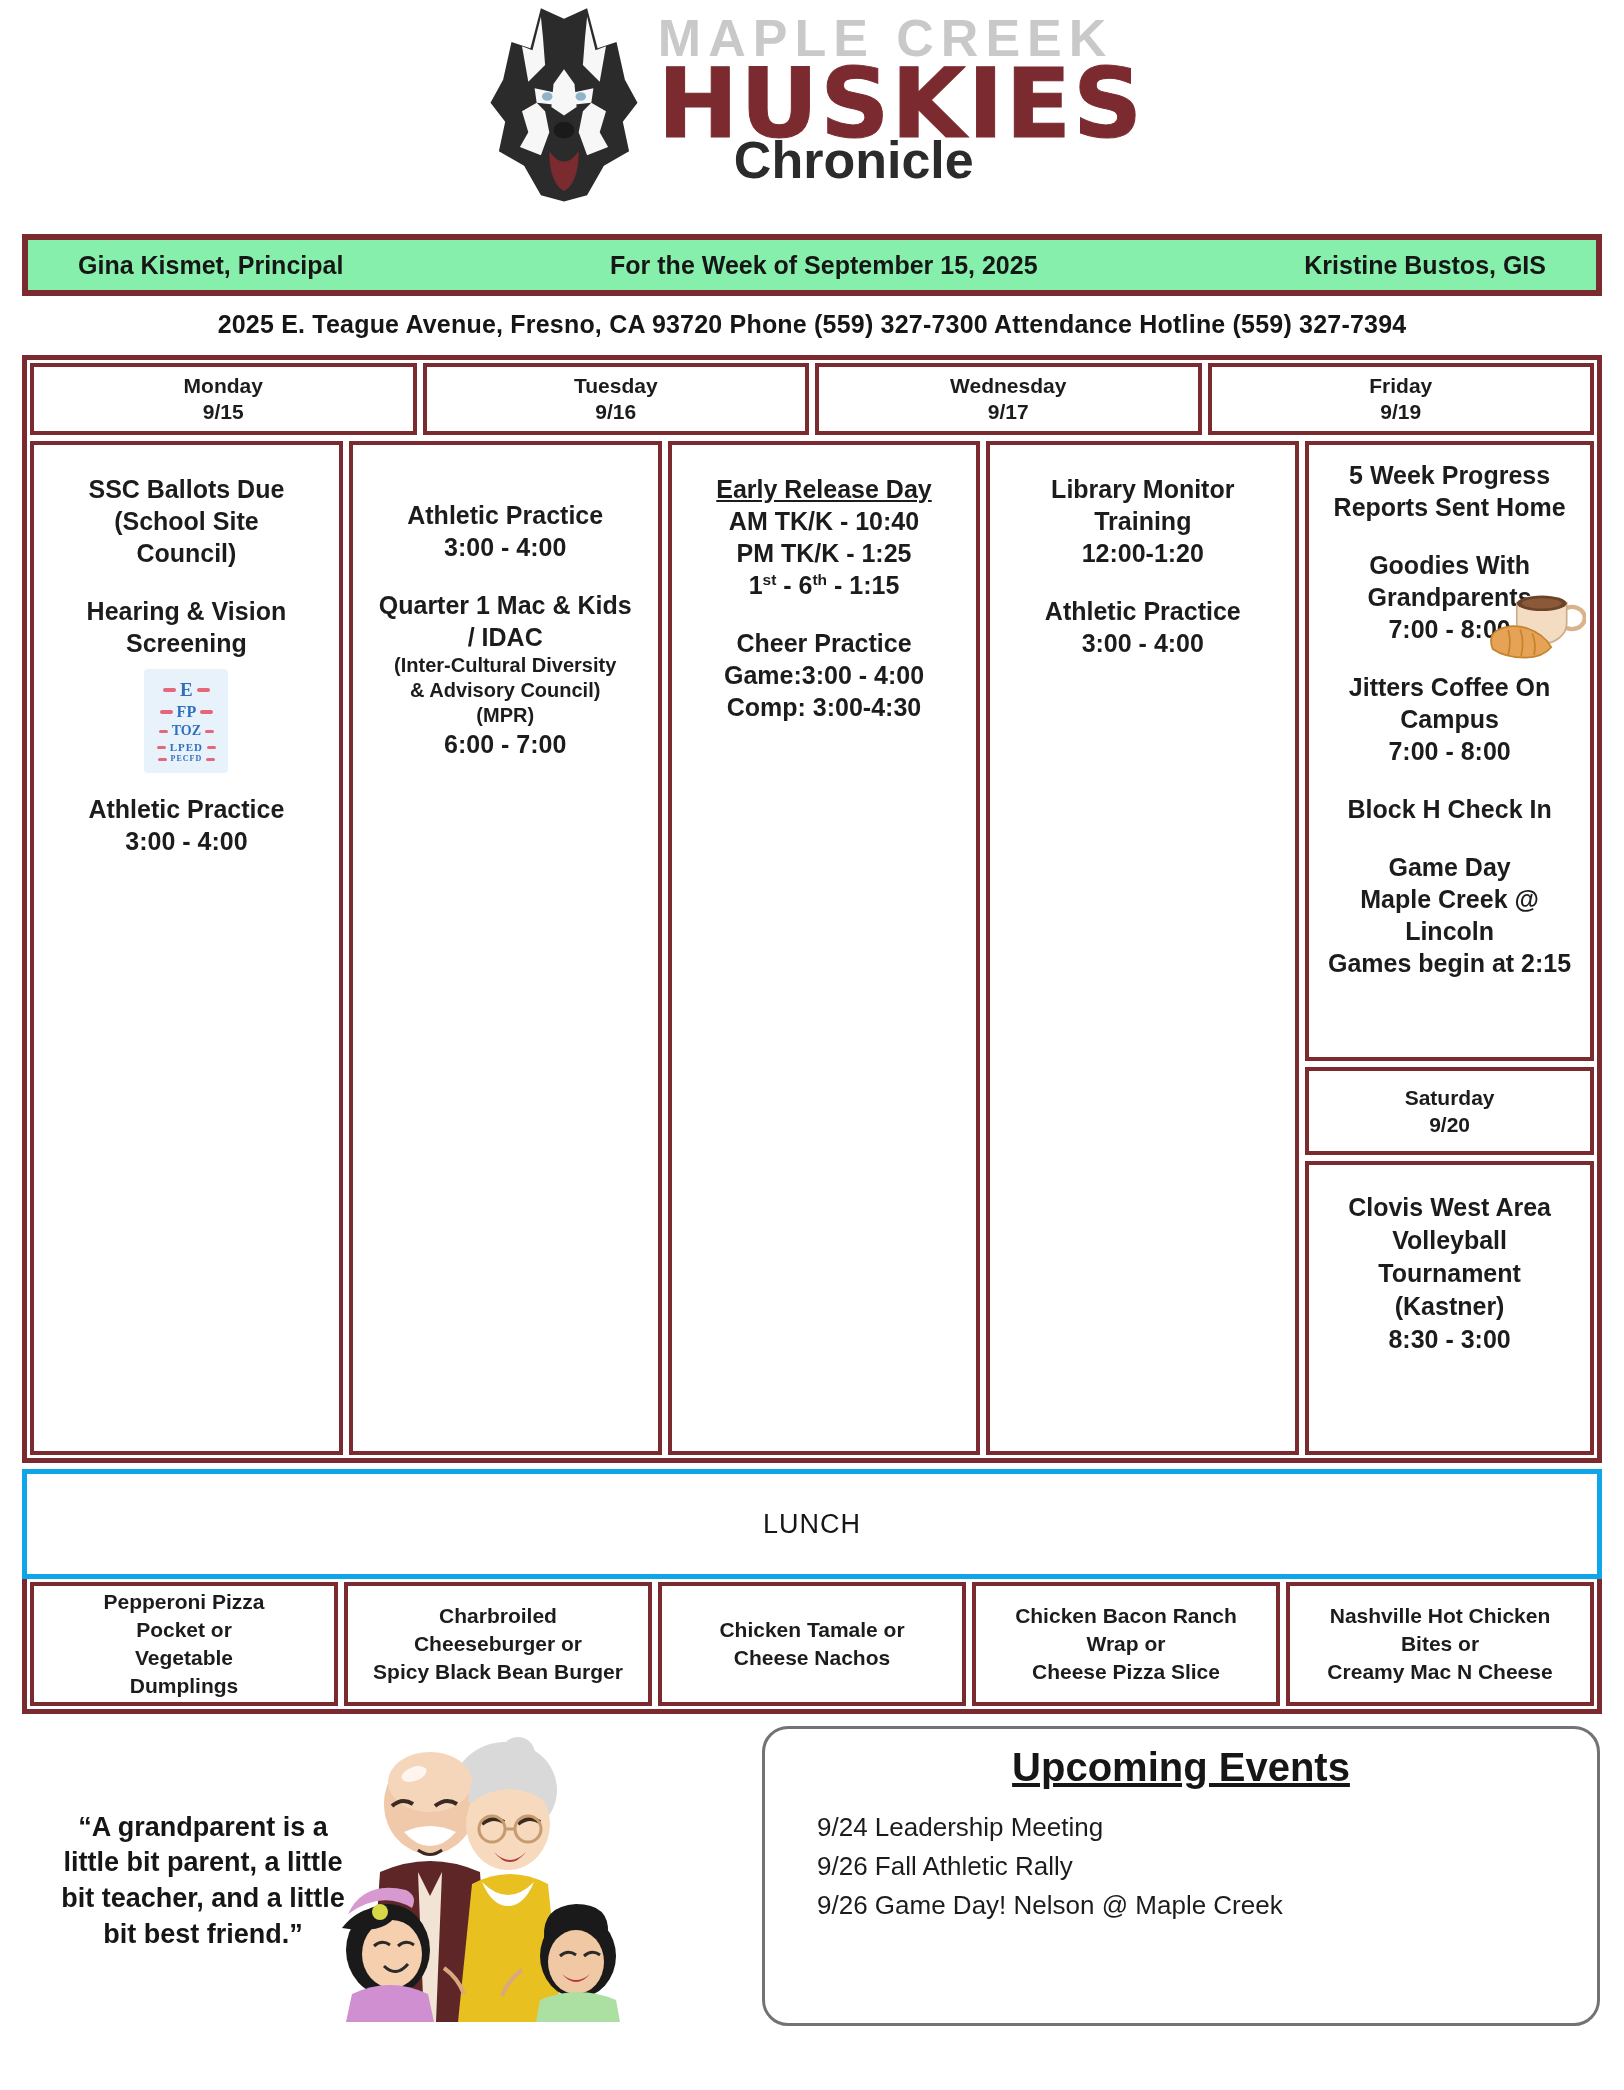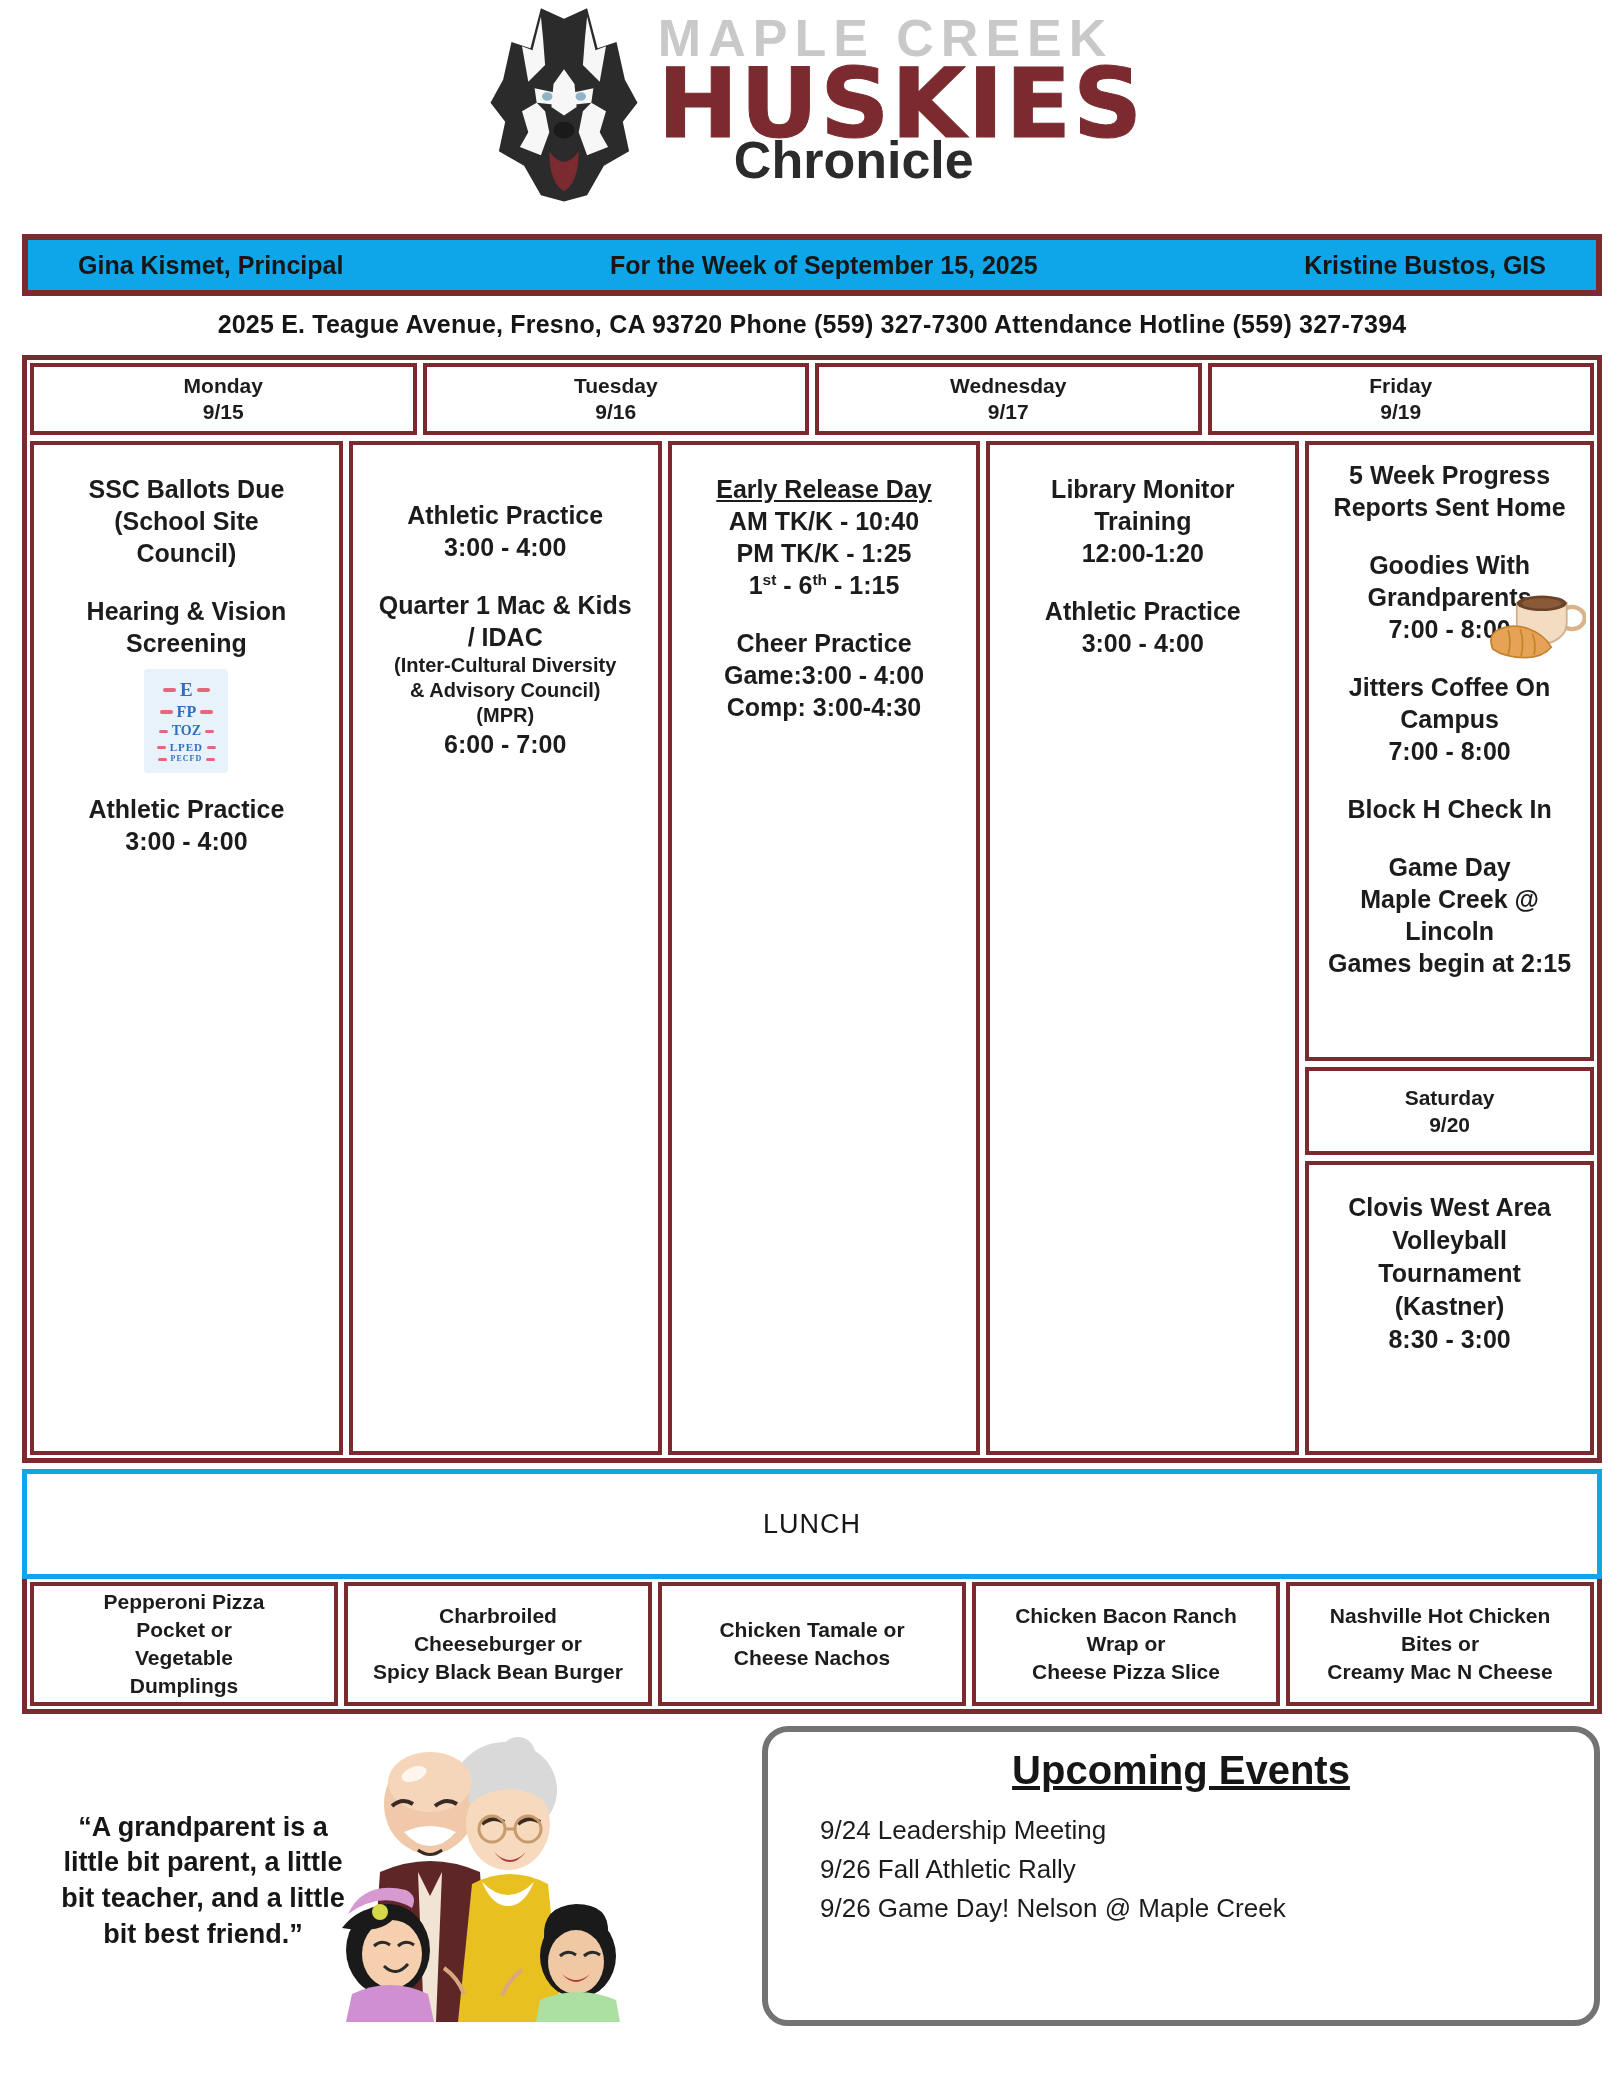--- a/index.html
+++ b/index.html
@@ -33,21 +33,21 @@
   }
   .wm-chronicle {
     font-size: 52px; font-weight: bold; color: #2b2b2b;
     margin-top: -16px; margin-left: 76px; letter-spacing: 0px;
     font-family: "Liberation Sans", sans-serif;
   }
 
   
   .staff-bar {
     border: 6px solid #7b2b2f;
-    background: #0ea5e9;
+    background: #86efac;
     height: 62px;
     display: flex;
     align-items: center;
     justify-content: space-between;
     padding: 0 50px;
     margin-top: 2px;
   }
   .staff-bar div { font-size: 25px; font-weight: bold; color: #161616; }
 
   .address-line {
@@ -142,21 +142,21 @@
   .bottom { display: flex; margin-top: 12px; height: 300px; }
   .quote-area { flex: 0 0 740px; position: relative; display: flex; align-items: center; }
   .quote {
     width: 310px; margin-left: 26px; margin-top: 10px;
     font-size: 27px; font-weight: bold; line-height: 1.32;
     text-align: center; color: #161616;
   }
   .family-art { position: absolute; left: 300px; top: 6px; width: 310px; height: 290px; }
   .events-box {
     flex: 1 1 auto;
-    border: 6px solid #737373;
+    border: 3px solid #737373;
     border-radius: 26px;
     padding: 16px 0 0 0;
     margin-right: 2px;
   }
   .events-title {
     text-align: center; font-size: 40px; font-weight: bold;
     text-decoration: underline; color: #161616; margin-bottom: 18px;
   }
   .events-list { padding-left: 52px; }
   .events-list li { list-style: none; font-size: 26px; line-height: 1.5; color: #1c1c1c; }

